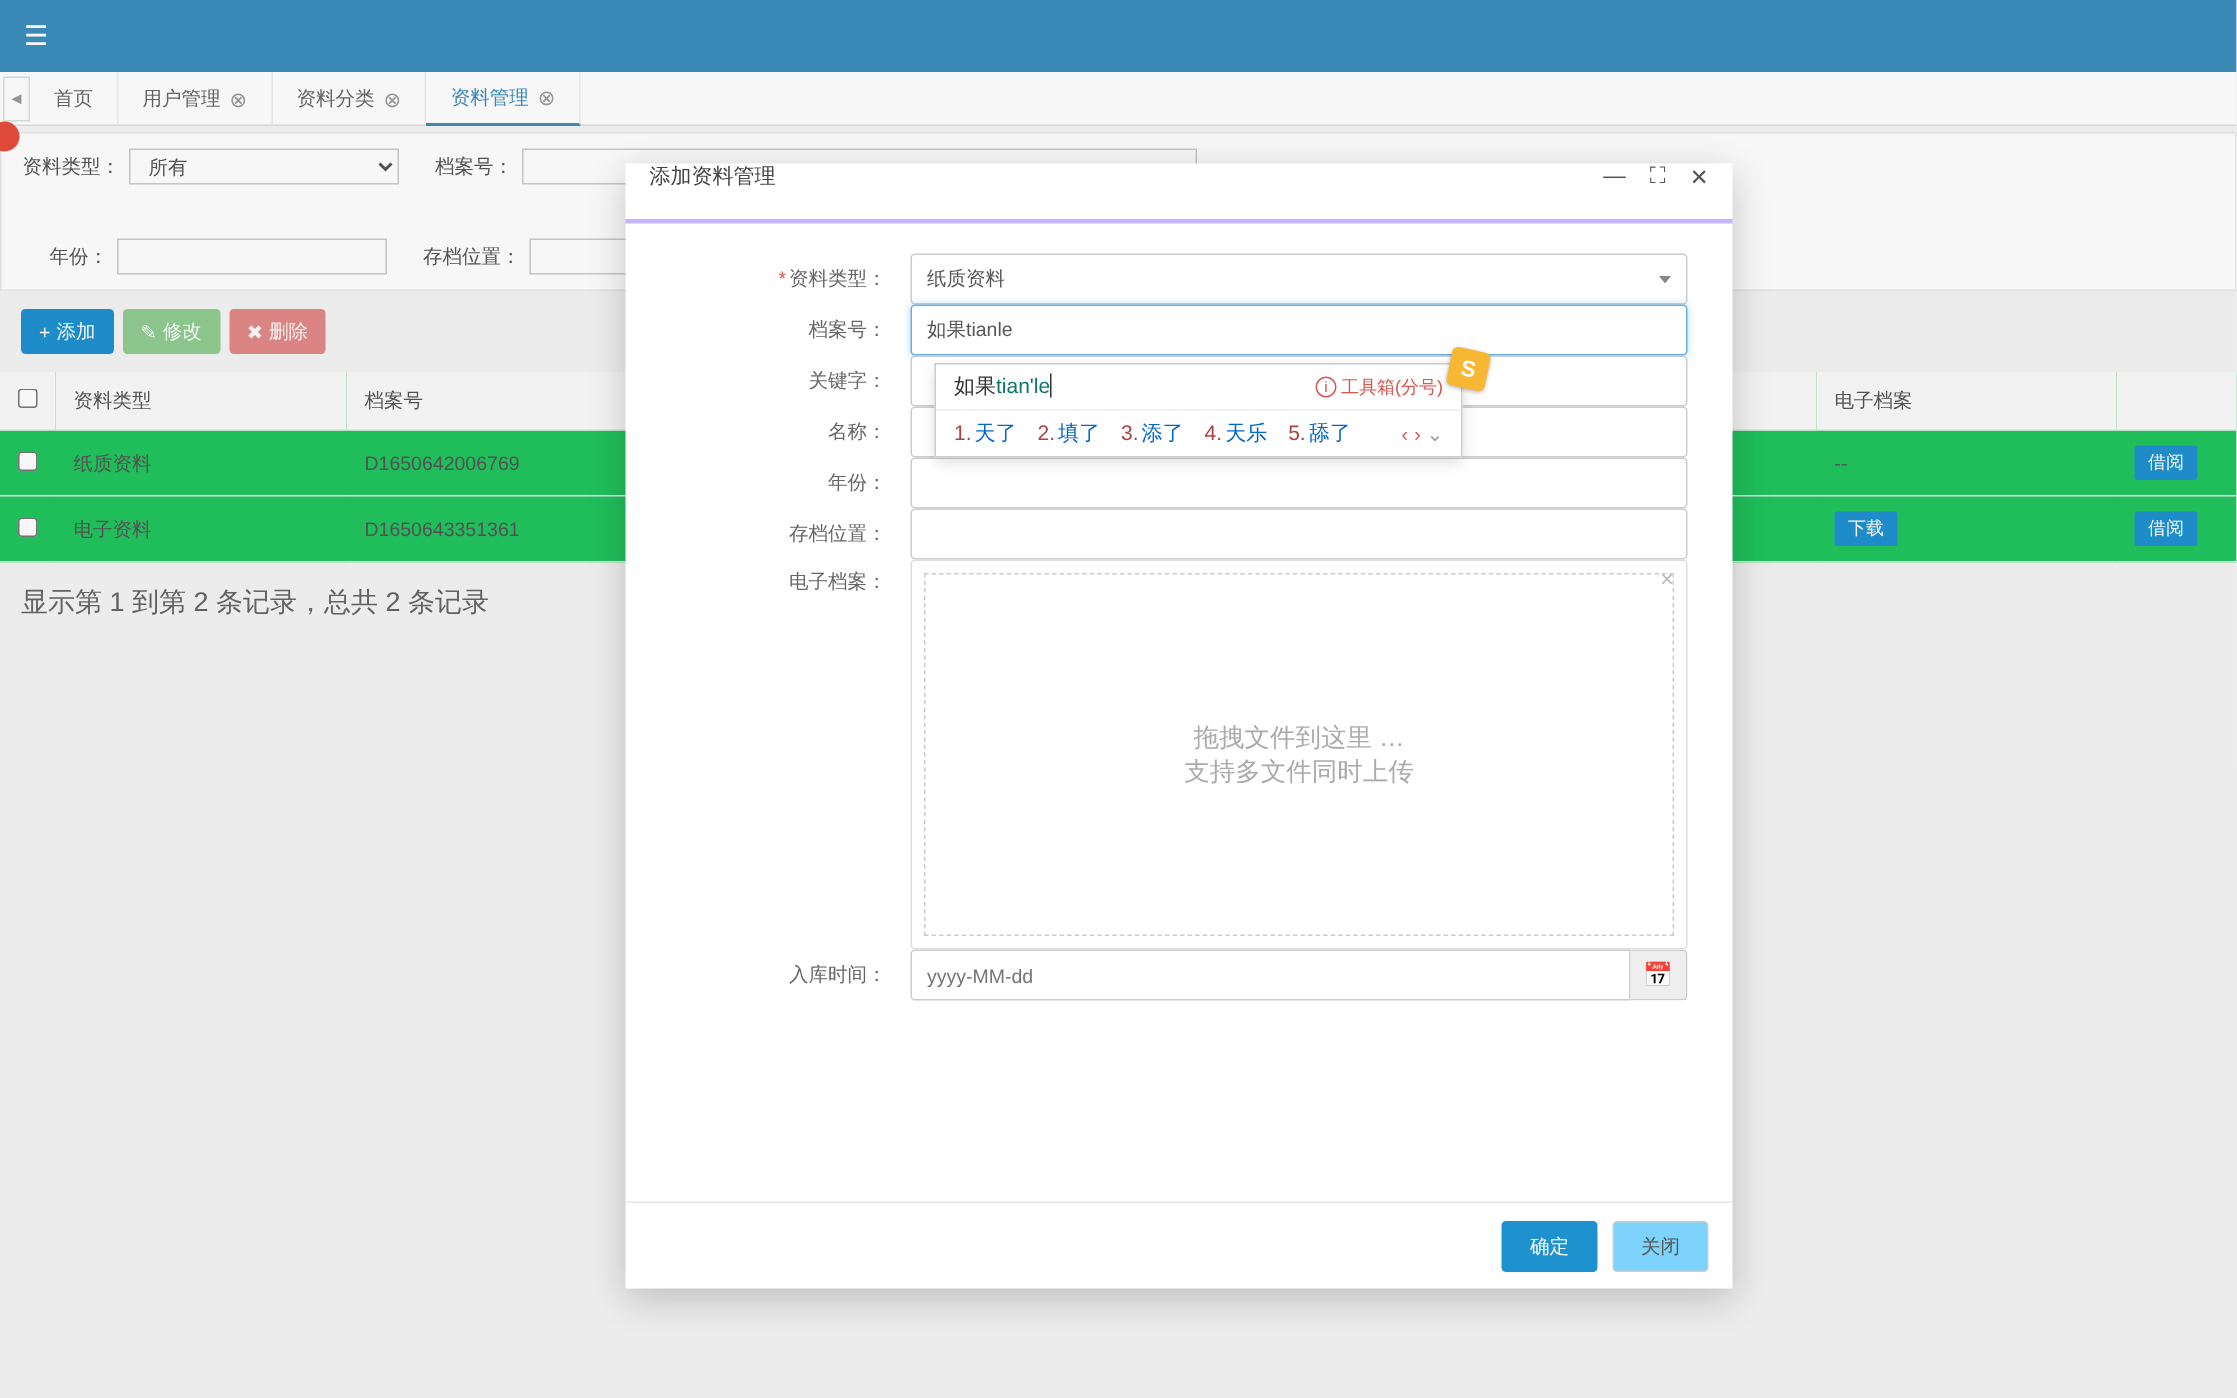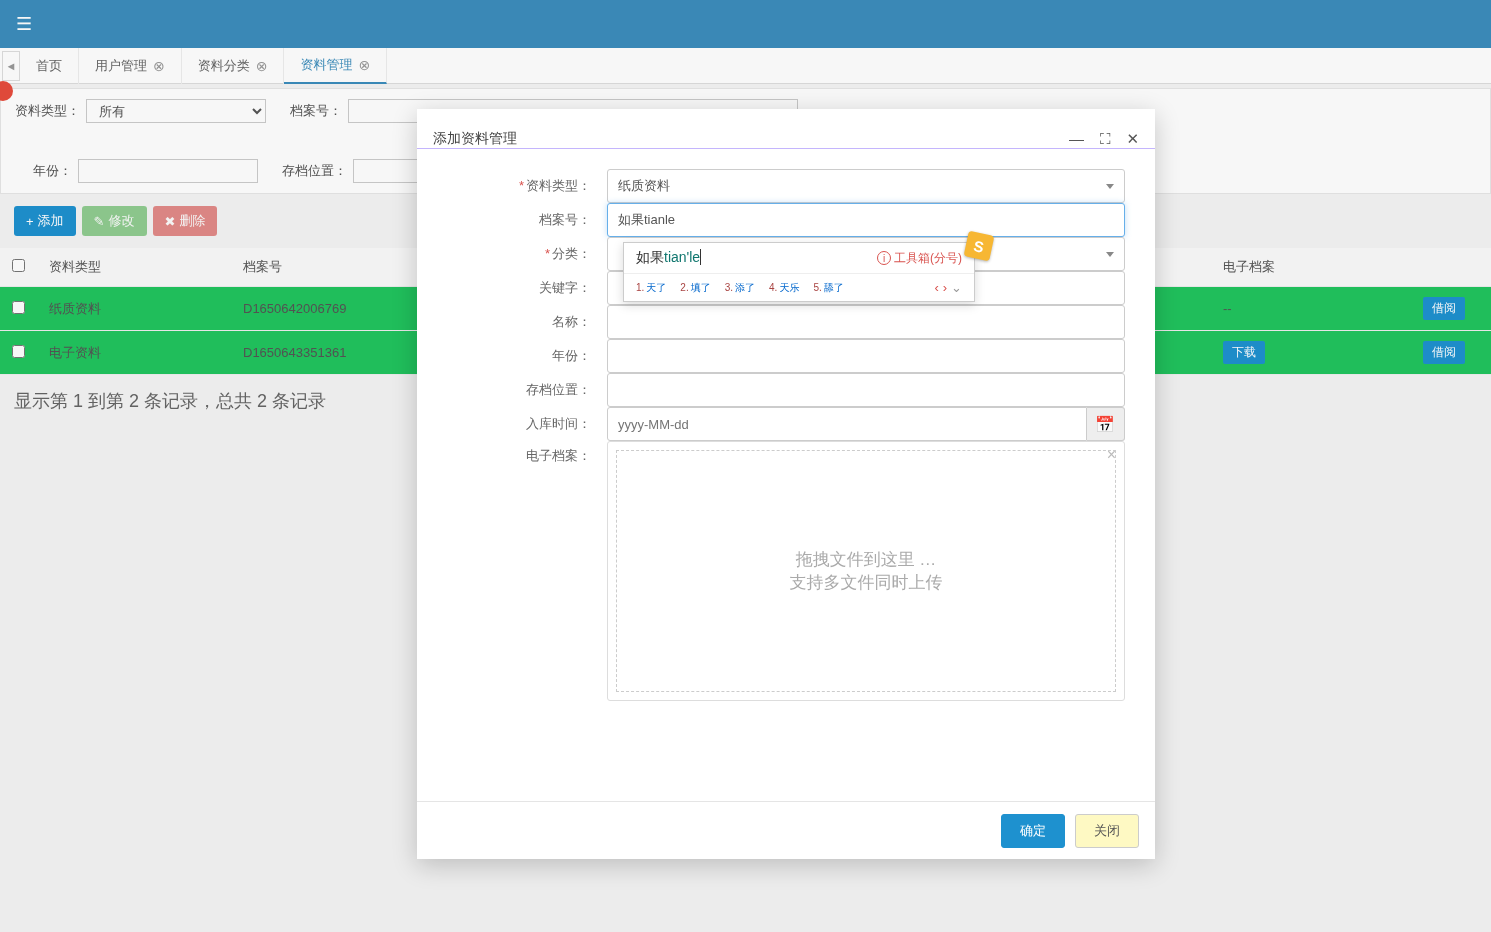--- a/index.html
+++ b/index.html
@@ -34,52 +34,52 @@
     .table th, .table td { padding: 10px 12px; text-align: left; border-bottom: 1px solid #eee; color: #555; }
     .table th { background: #fafafa; font-weight: normal; }
     .table td.col-checkbox, .table th.col-checkbox { width: 34px; text-align: center; }
     .btn-small { padding: 3px 9px; font-size: 12px; border-radius: 2px; background: #1e91cf; color: #fff; cursor: pointer; border: none; }
     .dash-text { color: #999; }
     
     .pager-info { padding: 14px; font-size: 18px; color: #666; }
     
     .modal-overlay { position: absolute; inset: 0; background: rgba(0,0,0,0.03); }
     .modal { position: absolute; left: 417px; top: 109px; width: 738px; height: 750px; background: #fff; box-shadow: 0 6px 24px rgba(0,0,0,0.2); display: flex; flex-direction: column; }
-    .modal-header { height: 40px; border-bottom: 1px solid #c4b5fd; display: flex; align-items: flex-end; justify-content: space-between; padding: 0 16px; }
+    .modal-header { height: 40px; border-bottom: 3px solid #c4b5fd; display: flex; align-items: flex-start; justify-content: space-between; padding: 0 16px; }
     .modal-title { font-size: 14px; color: #444; }
     .modal-header-icons { display: flex; gap: 16px; color: #555; }
     .modal-header-icons span { cursor: pointer; font-size: 15px; }
     .modal-body { flex: 1; padding: 20px 30px; overflow-y: auto; }
     .form-row { display: flex; align-items: center; }
     .form-label { width: 160px; text-align: right; padding-right: 16px; font-size: 13px; color: #666; }
     .form-label .req { color: #d9534f; margin-right: 2px; }
     .form-control { flex: 1; height: 34px; border: 1px solid #ccc; border-radius: 3px; padding: 0 10px; font-size: 13px; color: #555; background: #fff; }
     .form-control.select-c { display: flex; align-items: center; justify-content: space-between; cursor: pointer; }
     .form-control.focused { border-color: #66afe9; box-shadow: 0 0 6px rgba(102,175,233,0.4); }
     .caret { width: 0; height: 0; border-left: 4px solid transparent; border-right: 4px solid transparent; border-top: 5px solid #888; }
     .input-group { flex: 1; display: flex; }
     .input-group .form-control { border-radius: 3px 0 0 3px; }
     .input-addon { width: 38px; height: 34px; border: 1px solid #ccc; border-left: none; border-radius: 0 3px 3px 0; background: #eee; display: flex; align-items: center; justify-content: center; color: #555; cursor: pointer; }
     .upload-box { flex: 1; border: 1px solid #ddd; border-radius: 3px; padding: 8px; min-height: 260px; position: relative; }
     .upload-close { position: absolute; right: 8px; top: 4px; color: #bbb; font-size: 16px; cursor: pointer; }
     .upload-inner { border: 1px dashed #ccc; height: 242px; display: flex; flex-direction: column; align-items: center; justify-content: center; color: #aaa; font-size: 17px; }
     .modal-footer { height: 58px; border-top: 1px solid #e5e5e5; display: flex; align-items: center; justify-content: flex-end; padding: 0 16px; gap: 10px; }
     .btn-primary { background: #1e91cf; color: #fff; border: 1px solid #1e91cf; padding: 7px 18px; border-radius: 3px; cursor: pointer; font-size: 13px; }
-    .btn-default { background: #fef9c3; color: #555; border: 1px solid #ccc; padding: 7px 18px; border-radius: 3px; cursor: pointer; font-size: 13px; }
+    .btn-default { background: #7dd3fc; color: #555; border: 1px solid #ccc; padding: 7px 18px; border-radius: 3px; cursor: pointer; font-size: 13px; }
     
     .ime-popup { position: absolute; left: 623px; top: 242px; width: 352px; background: #fff; border: 1px solid #ccc; box-shadow: 0 3px 10px rgba(0,0,0,0.15); font-size: 14px; z-index: 100; }
     .ime-top { display: flex; justify-content: space-between; align-items: center; padding: 6px 12px; border-bottom: 1px solid #eee; }
     .ime-input-text { color: #333; }
     .ime-input-text .latin { color: #0f766e; }
     .ime-cursor { border-right: 1px solid #333; animation: blink 1s infinite; }
     @keyframes blink { 50% { opacity: 0; } }
     .ime-tools { color: #d9534f; font-size: 12px; display: flex; align-items: center; gap: 3px; }
     .ime-tools .info-i { display: inline-flex; width: 14px; height: 14px; border: 1px solid #d9534f; border-radius: 50%; align-items: center; justify-content: center; font-size: 10px; }
     .ime-candidates { display: flex; align-items: center; padding: 6px 12px; gap: 14px; }
-    .cand { font-size: 10px; }
+    .cand { font-size: 14px; }
     .cand .n { color: #a94442; margin-right: 2px; }
     .cand .t { color: #0066cc; }
     .ime-nav { margin-left: auto; display: flex; gap: 4px; color: #d9534f; font-size: 13px; }
     .ime-nav span { cursor: pointer; }
     .ime-nav .dd { color: #999; }
     .sogou-badge { position: absolute; right: -18px; top: -10px; width: 26px; height: 26px; background: #f7b733; transform: rotate(12deg); border-radius: 4px; display: flex; align-items: center; justify-content: center; color: #fff; font-weight: bold; font-size: 15px; box-shadow: 0 1px 3px rgba(0,0,0,0.3); }
   </style>
 </head>
 <body>
 
@@ -194,57 +194,50 @@
       <div class="form-control select-c">
           <span>纸质资料</span>
           <span class="caret"></span>
         </div>
     </div>
     <div class="form-row">
       <div class="form-label">档案号：</div>
       <input class="form-control focused" type="text" value="如果tianle" style="">
     </div>
     <div class="form-row">
-      <div class="form-label"><span class="req">*</span><span>分类：</span></div>
-      <div class="form-control select-c">
-          <span></span>
-          <span class="caret"></span>
-        </div>
-    </div>
-    <div class="form-row">
       <div class="form-label">关键字：</div>
       <input class="form-control" type="text" style="">
     </div>
     <div class="form-row">
       <div class="form-label">名称：</div>
       <input class="form-control" type="text" style="">
     </div>
     <div class="form-row">
       <div class="form-label">年份：</div>
       <input class="form-control" type="text" style="">
     </div>
     <div class="form-row">
       <div class="form-label">存档位置：</div>
       <input class="form-control" type="text" style="">
-    </div>
-    <div class="form-row">
-      <div class="form-label">入库时间：</div>
-      <div class="input-group">
-        <input class="form-control" type="text" placeholder="yyyy-MM-dd" style="">
-        <div class="input-addon">📅</div>
-      </div>
     </div>
     <div class="form-row" style="align-items:flex-start;">
       <div class="form-label" style="padding-top:6px;">电子档案：</div>
       <div class="upload-box">
         <span class="upload-close">×</span>
         <div class="upload-inner">
           <div>拖拽文件到这里 …</div>
           <div>支持多文件同时上传</div>
         </div>
+      </div>
+    </div>
+    <div class="form-row">
+      <div class="form-label">入库时间：</div>
+      <div class="input-group">
+        <input class="form-control" type="text" placeholder="yyyy-MM-dd" style="">
+        <div class="input-addon">📅</div>
       </div>
     </div>
   </div>
   <div class="modal-footer">
     <button class="btn-primary">确定</button>
     <button class="btn-default">关闭</button>
   </div>
 </div>
 
 <div class="ime-popup">

